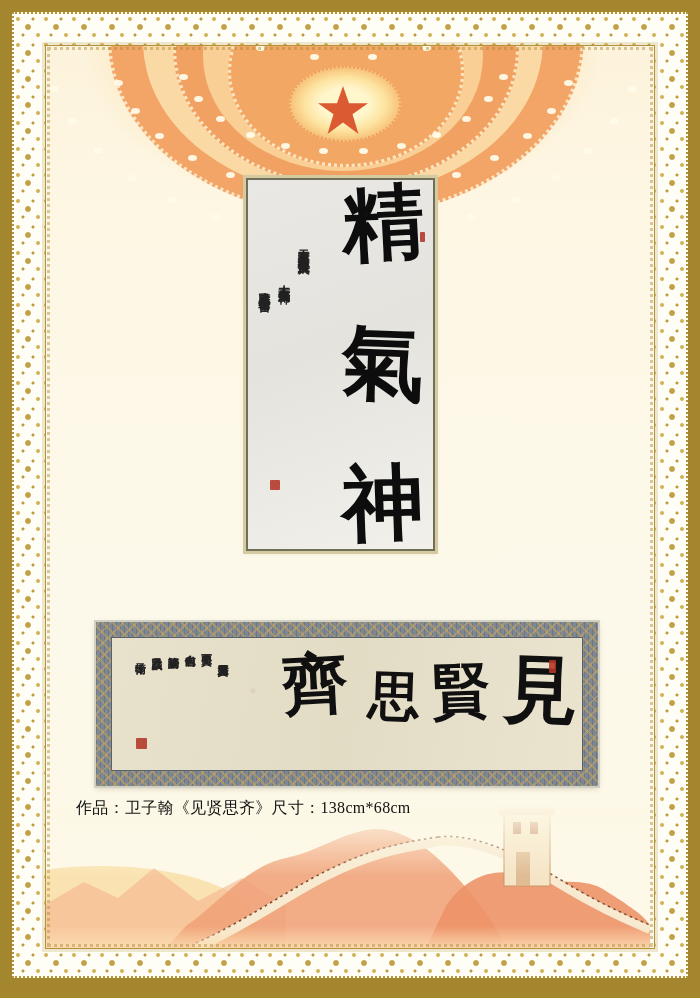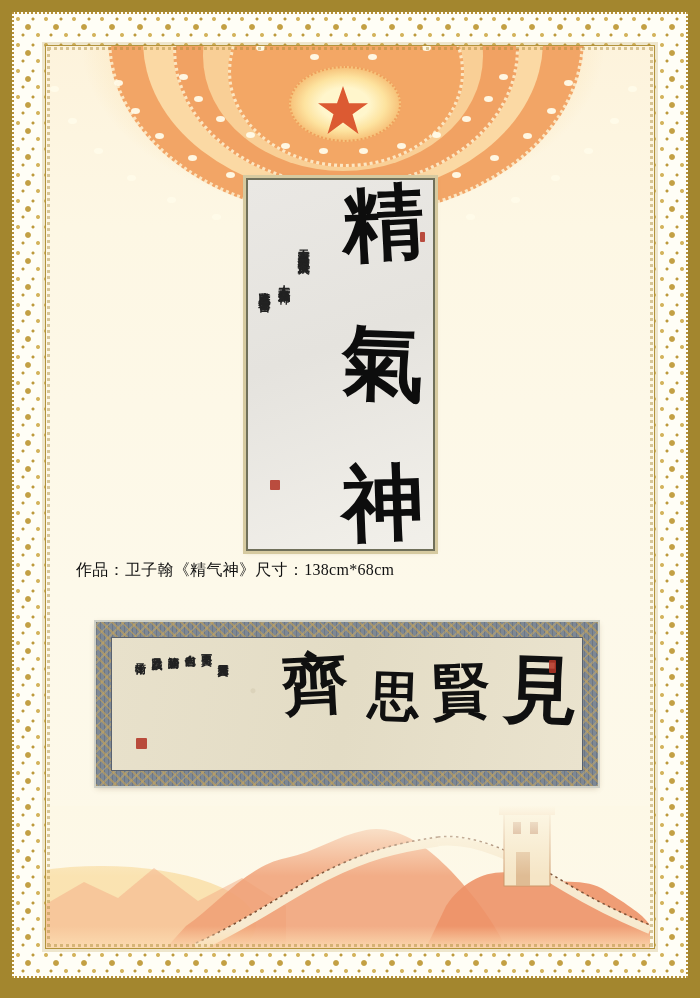--- a/index.html
+++ b/index.html
@@ -204,37 +204,37 @@
       </div>
       <div class="art1-ins">
         <span class="ins-col">天有三寶日月星地有三寶水火風</span>
         <span class="ins-col">人有三寶精氣神</span>
         <span class="ins-col">歲次乙巳月衛子翰書</span>
       </div>
       <div class="seal" style="left:22px;top:300px;width:10px;height:10px;"></div>
       <div class="seal" style="left:172px;top:52px;width:5px;height:10px;"></div>
     </div>
 
-    <div class="caption caption1">作品：卫子翰《精气神》尺寸：138cm*68cm</div>
 
     <div class="art2">
       <div class="art2-paper">
         <span class="art2-char a2c0">見</span>
         <span class="art2-char a2c1">賢</span>
         <span class="art2-char a2c2">思</span>
         <span class="art2-char a2c3">齊</span>
         <div class="art2-ins">
           <span class="ins-col">見賢思齊焉</span>
           <span class="ins-col">見不賢而</span>
           <span class="ins-col">內自省也</span>
           <span class="ins-col">論語摘句</span>
           <span class="ins-col">歲次乙巳月</span>
           <span class="ins-col">衛子翰</span>
         </div>
         <div class="seal" style="left:24px;top:100px;width:11px;height:11px;"></div>
         <div class="seal" style="left:437px;top:22px;width:7px;height:13px;"></div>
       </div>
     </div>
 
+    <div class="caption caption2">作品：卫子翰《见贤思齐》尺寸：138cm*68cm</div>
 
     <div class="comb"></div>
   </div>
 </div>
 
 </body></html>

